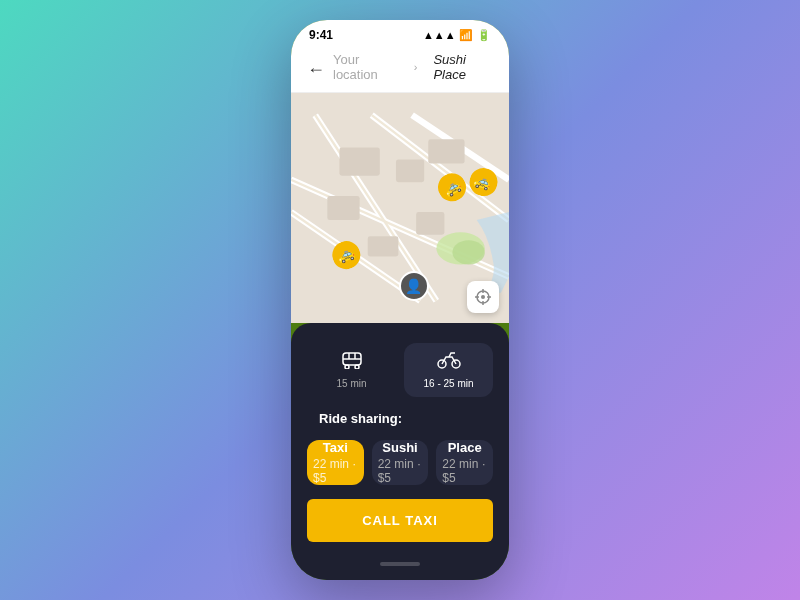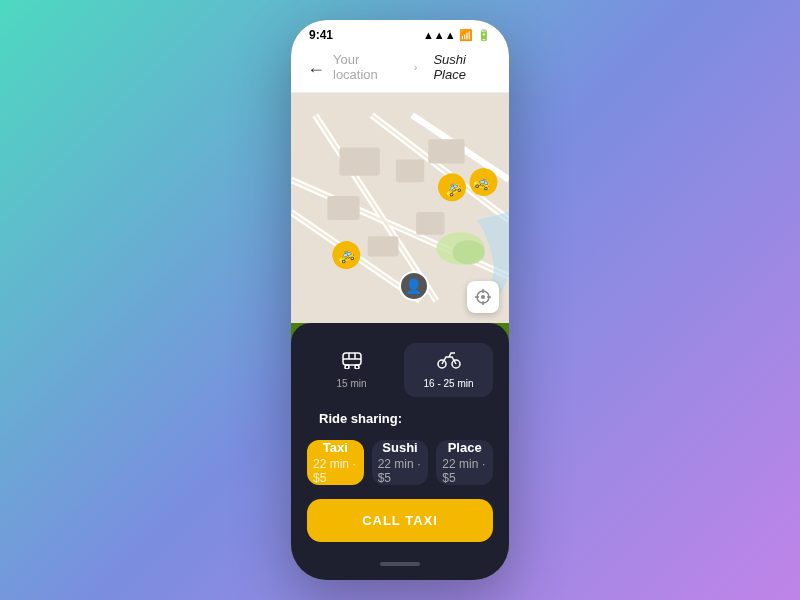--- a/index.html
+++ b/index.html
@@ -176,21 +176,21 @@
       color: #aaa;
     }
     .ride-option.active .ride-detail {
       color: rgba(255,255,255,0.8);
     }
 
     
     .call-taxi-btn {
       background: #f5b800;
       border: none;
-      border-radius: 14px;
+      border-radius: 6px;
       padding: 14px;
       width: 100%;
       font-size: 13px;
       font-weight: 700;
       color: #fff;
       letter-spacing: 1px;
       cursor: pointer;
     }
 
     

